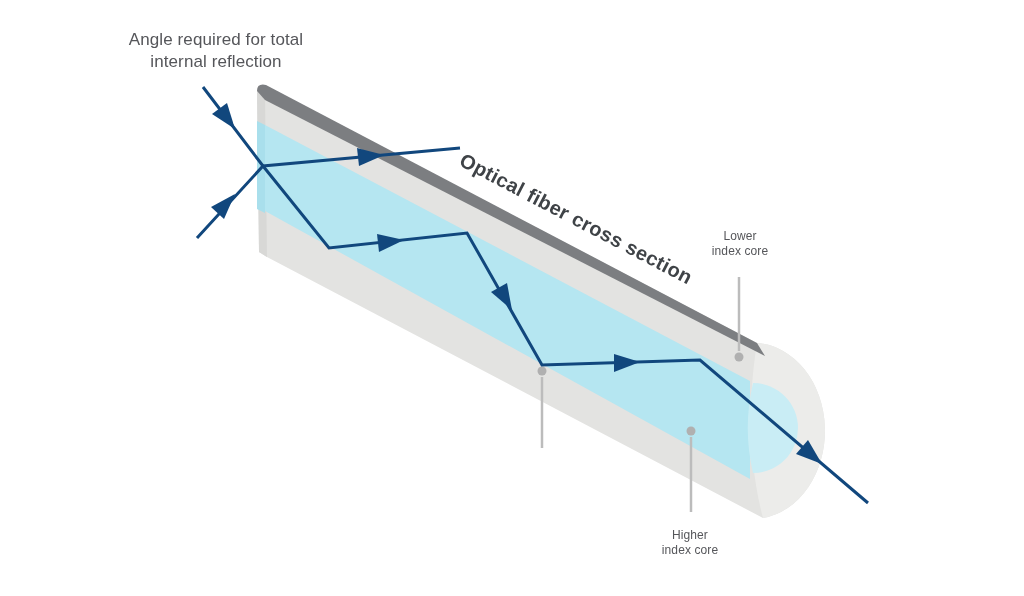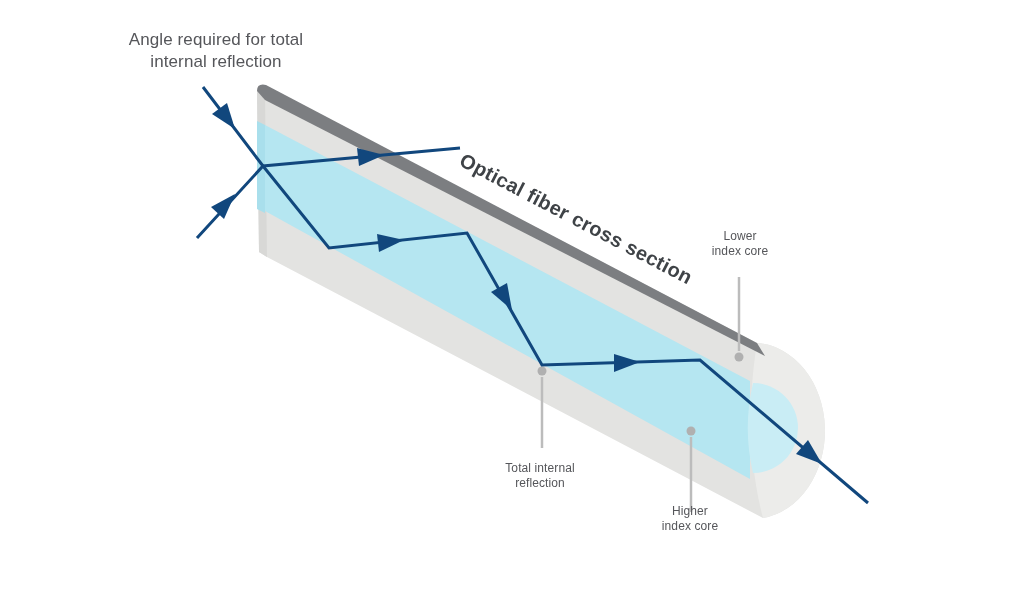--- a/index.html
+++ b/index.html
@@ -83,19 +83,17 @@
 
   <div class="label" style="left:216px;top:29px;">Angle required for total
 internal reflection</div>
 
 
   <div class="title-rot" style="left:576px;top:219px;">Optical fiber cross section</div>
 
   <div class="label label-sm" style="left:740px;top:229px;">Lower
 index core</div>
 
-  <div class="label label-sm" style="left:540px;top:461px;">Total internal
-reflection</div>
 
-  <div class="label label-sm" style="left:690px;top:504px;">Higher
+  <div class="label label-sm" style="left:690px;top:528px;">Higher
 index core</div>
 
 </div>
 
 </body></html>

